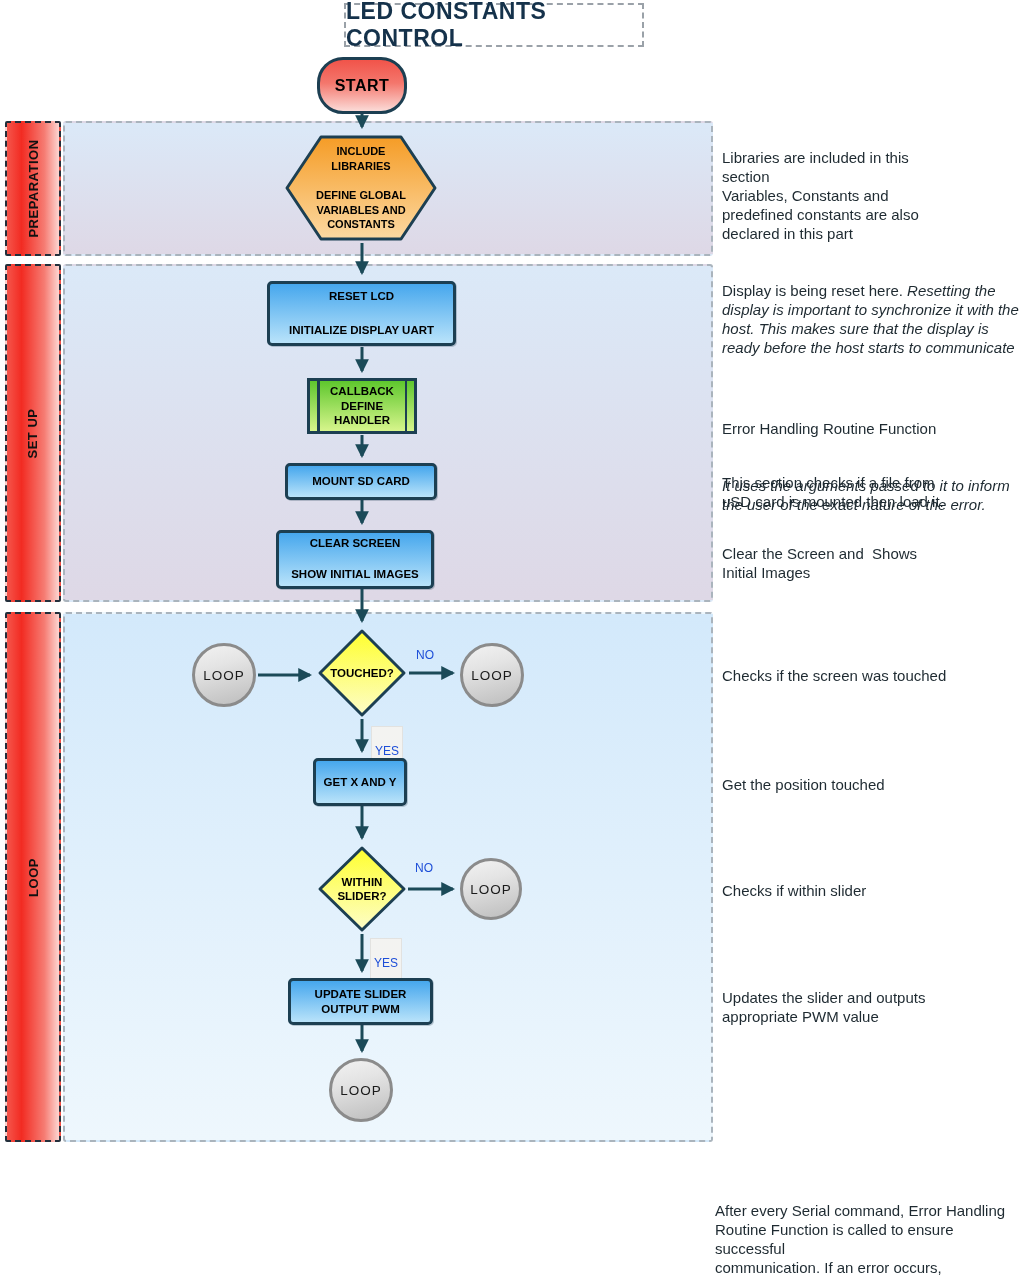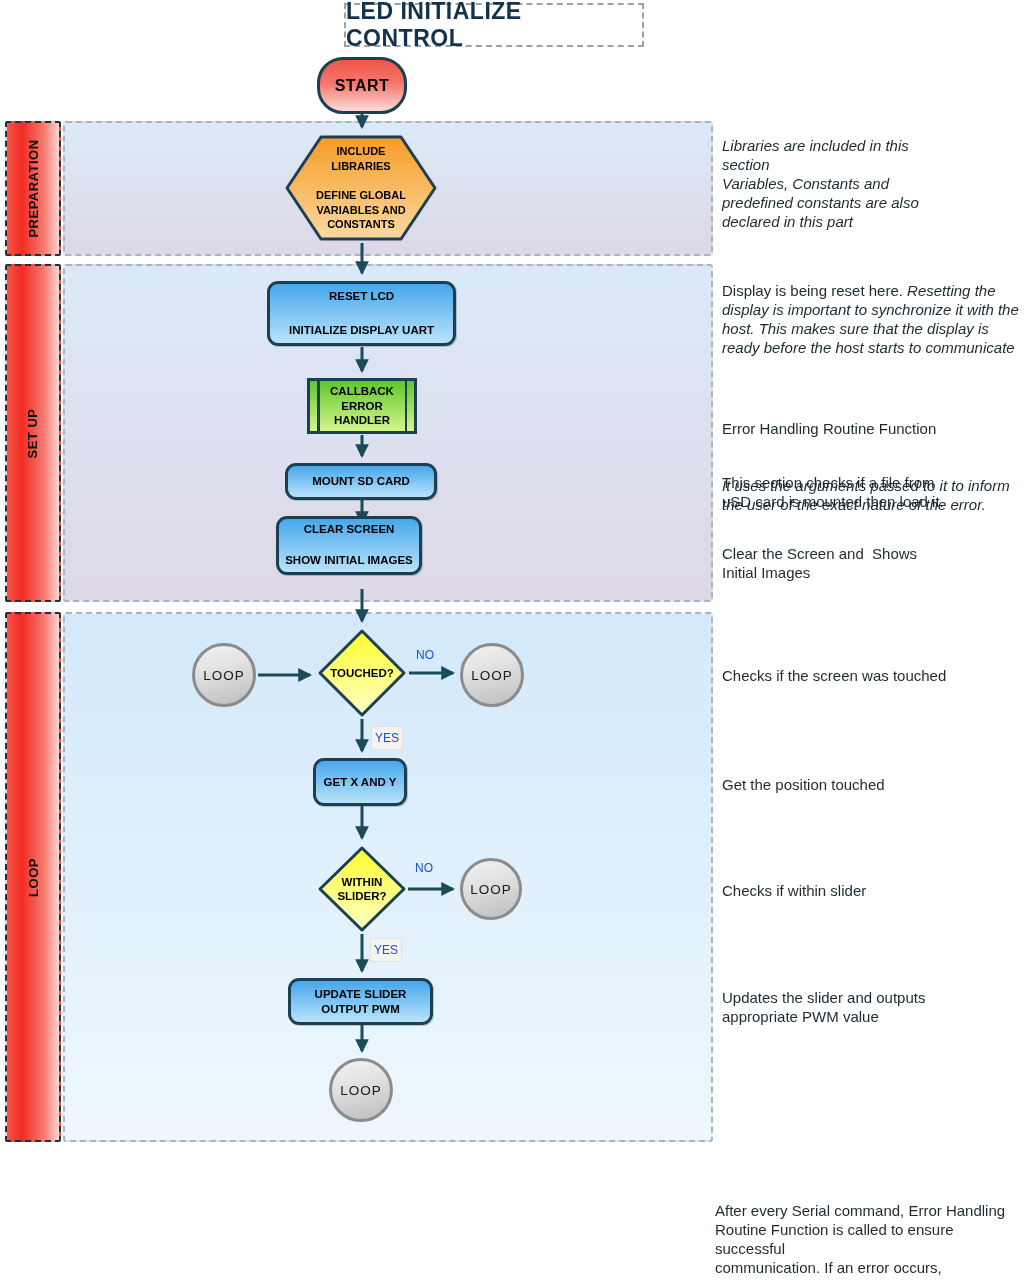--- a/index.html
+++ b/index.html
@@ -37,21 +37,21 @@
     text-align:center;font-weight:bold;color:#000;white-space:pre-line;
   }
   .start{
     left:317px;top:57px;width:90px;height:57px;border-radius:26px;
     border:3px solid var(--ink);box-sizing:border-box;
     background:linear-gradient(180deg,var(--redTop) 0%,#f4766c 45%,var(--redBot) 100%);
     display:flex;align-items:center;justify-content:center;
     font-size:16px;font-weight:bold;letter-spacing:.5px;
   }
   .rect{
-    border:3px solid var(--ink);border-radius:11px;box-sizing:border-box;
+    border:3px solid var(--ink);border-radius:5px;box-sizing:border-box;
     background:linear-gradient(180deg,var(--blueTop) 0%,var(--blueBot) 100%);
     box-shadow:1px 1px 0 rgba(30,60,80,.25);
   }
   .rect .node-text{font-size:11.5px;line-height:1.45;}
   .subroutine{
     left:307px;top:378px;width:110px;height:56px;
     border:3px solid var(--ink);box-sizing:border-box;
     background:linear-gradient(180deg,var(--greenTop) 0%,var(--greenBot) 100%);
   }
   .subroutine .node-text{font-size:11.5px;line-height:1.3;}
@@ -63,39 +63,39 @@
   .diamond-text{font-size:11.5px;line-height:1.25;}
   .circle{
     border-radius:50%;box-sizing:border-box;
     border:3.5px solid var(--circleBorder);
     background:linear-gradient(165deg,#f2f2f2 0%,var(--grayTop) 35%,var(--grayBot) 100%);
     display:flex;align-items:center;justify-content:center;
     font-size:13.5px;color:#1a1a1a;letter-spacing:1px;
   }
   
   .edge-label{font-size:12px;color:#1d4ed8;}
-  .edge-label.boxed{background:#f3f3f1;padding:4px 3px;border:1px solid #e2e2e0;}
+  .edge-label.boxed{background:#f3f3f1;padding:17px 3px;border:1px solid #e2e2e0;}
   
   .ann{
     left:722px;width:300px;
     font-size:15px;line-height:19px;color:var(--annInk);white-space:pre-wrap;
   }
   .ann .it{font-style:italic;}
   .note-heading{font-weight:bold;}
   
   .sOrangeTop{stop-color:var(--orangeTop);} .sOrangeBot{stop-color:var(--orangeBot);}
   .sYellowTop{stop-color:var(--yellowTop);} .sYellowBot{stop-color:var(--yellowBot);}
   .arrow-overlay{position:absolute;inset:0;pointer-events:none;}
 </style>
 </head>
 <body>
 
 <div id="canvas">
 
-  <div class="abs title-box">LED INITIALIZE CONTROL</div>
+  <div class="abs title-box">LED CONSTANTS CONTROL</div>
 
   <div class="abs panel" style="top:121px;height:131px;"></div>
   <div class="abs panel" style="top:264px;height:334px;"></div>
   <div class="abs panel loop" style="top:612px;height:526px;"></div>
 
   <div class="abs bar" style="left:5px;top:121px;height:131px;">
     <span>PREPARATION</span>
   </div>
   <div class="abs bar" style="left:5px;top:264px;height:334px;">
     <span>SET UP</span>
@@ -150,29 +150,29 @@
   <div class="abs rect" style="left:267px;top:281px;width:189px;height:65px;">
     <div class="node-text">RESET LCD
 
 INITIALIZE DISPLAY UART</div>
   </div>
 
   <div class="abs subroutine">
     <div class="sub-bar l"></div>
     <div class="sub-bar r"></div>
     <div class="node-text">CALLBACK
-ERROR
+DEFINE
 HANDLER</div>
   </div>
 
   <div class="abs rect" style="left:285px;top:463px;width:152px;height:37px;">
     <div class="node-text">MOUNT SD CARD</div>
   </div>
 
-  <div class="abs rect" style="left:276px;top:516px;width:146px;height:59px;">
+  <div class="abs rect" style="left:276px;top:530px;width:158px;height:59px;">
     <div class="node-text" style="line-height:1.35;">CLEAR SCREEN
 
 SHOW INITIAL IMAGES</div>
   </div>
 
   <div class="abs circle" style="left:192px;top:643px;width:64px;height:64px;">LOOP</div>
 
   <div class="shape-wrap" style="left:317px;top:628px;width:90px;height:90px;">
     <svg width="90" height="90" viewBox="0 0 90 90">
       <defs>
@@ -208,21 +208,21 @@
   <div class="abs edge-label" style="left:415px;top:861px;">NO</div>
   <div class="abs edge-label boxed" style="left:370px;top:938px;">YES</div>
 
   <div class="abs rect" style="left:288px;top:978px;width:145px;height:47px;">
     <div class="node-text" style="line-height:1.3;">UPDATE SLIDER
 OUTPUT PWM</div>
   </div>
 
   <div class="abs circle" style="left:329px;top:1058px;width:64px;height:64px;">LOOP</div>
 
-  <div class="abs ann" style="top:136px;font-style:italic;">Libraries are included in this
+  <div class="abs ann" style="top:148px;">Libraries are included in this
 section
 Variables, Constants and
 predefined constants are also
 declared in this part</div>
 
   <div class="abs ann" style="top:281px;white-space:normal;"><span>Display is being reset here. </span><span class="it">Resetting the display is important to synchronize it with the host. This makes sure that the display is ready before the host starts to communicate</span></div>
 
   <div class="abs ann" style="top:381px;">
     <div>Error Handling Routine Function</div>
     <div class="it">It uses the arguments passed to it to inform

